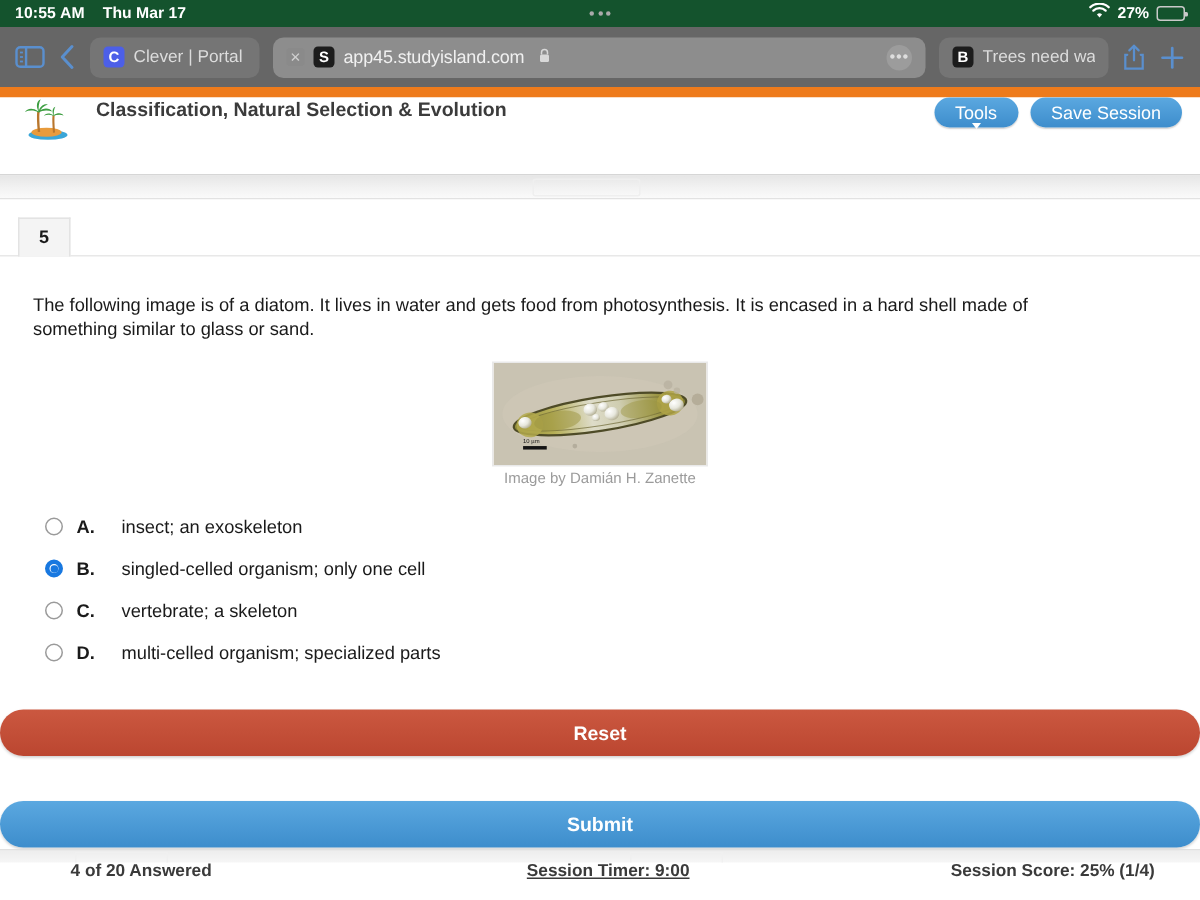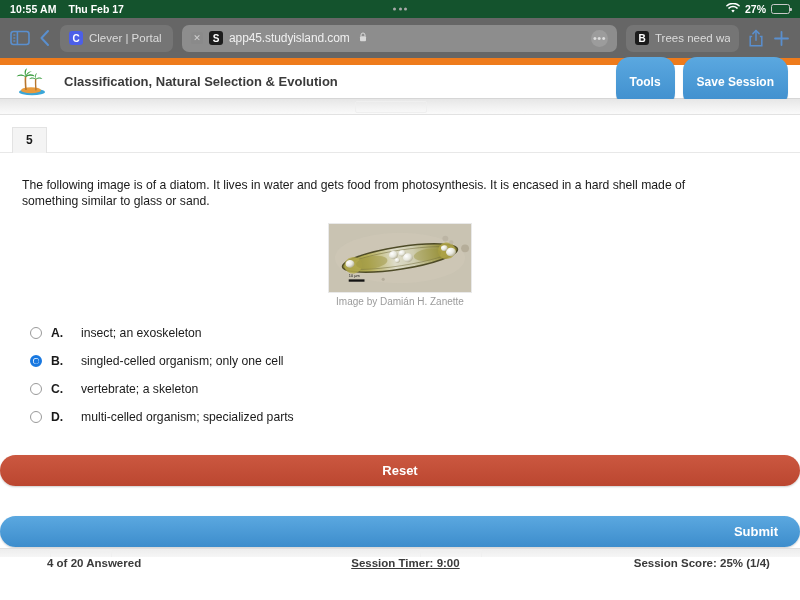--- a/index.html
+++ b/index.html
@@ -114,43 +114,43 @@
     background: #9c9c9c; color: #dddddd;
     font-size: 11px; line-height: 12px;
     display: flex; align-items: center; justify-content: center;
     margin-left: auto; flex: 0 0 auto;
     letter-spacing: 0.5px;
   }
 
   
   .si-topstripe { height: 7px; background: #ee7b1c; }
   .si-header {
-    height: 34px;
+    height: 52px;
     background: #ffffff;
     display: flex;
-    align-items: center;
+    align-items: flex-start;
     padding: 0 12px;
     border-bottom: 1px solid #d6d6d6;
     position: relative;
   }
   .si-logo { width: 40px; height: 30px; flex: 0 0 auto; }
   .si-title {
     font-size: 13px; font-weight: bold; color: #3b3b3b;
     margin-left: 12px;
   }
   .si-header-actions {
     margin-left: auto; display: flex; align-items: center; gap: 8px;
   }
   .pill-btn {
     background: linear-gradient(#5ba8e0, #3d8dcc);
     color: #ffffff;
-    font-size: 12px; font-weight: bold;
+    font-size: 12px; font-weight: normal;
     border: none;
     border-radius: 14px;
-    padding: 18px 14px;
+    padding: 3px 14px;
     position: relative;
     box-shadow: 0 1px 1px rgba(0,0,0,.18);
   }
   .pill-btn .caret {
     position: absolute; left: 50%; bottom: -1px;
     transform: translateX(-50%);
     width: 0; height: 0;
     border-left: 3.5px solid transparent;
     border-right: 3.5px solid transparent;
     border-top: 4px solid #ffffff;
@@ -269,21 +269,21 @@
   .btn-reset, .btn-submit {
     border: none;
     border-radius: 17px;
     color: #ffffff;
     font-size: 13px;
     font-weight: bold;
     padding: 8px 22px;
     box-shadow: 0 1px 2px rgba(0,0,0,.2);
   }
   .btn-reset { background: linear-gradient(#cb5840, #bb4630); }
-  .btn-submit { background: linear-gradient(#5ba8e0, #3d8dcc); text-align: right; }
+  .btn-submit { background: linear-gradient(#5ba8e0, #3d8dcc); }
 
   
   .si-bottomghost {
     height: 9px;
     background: linear-gradient(#ededed, #f6f6f6);
     border-top: 1px solid #e0e0e0;
     position: relative; overflow: hidden;
   }
   .si-bottomghost::before, .si-bottomghost::after {
     content: "";
@@ -304,21 +304,21 @@
   }
   .foot-left { width: 33.33%; padding-left: 36px; }
   .foot-mid  { width: 33.33%; text-align: center; text-decoration: underline; }
   .foot-right{ width: 33.33%; text-align: right; padding-right: 30px; }
 </style>
 </head>
 <body>
 
 <div class="ios-statusbar">
   <span class="status-time">10:55 AM</span>
-  <span class="status-date">Thu Feb 17</span>
+  <span class="status-date">Thu Mar 17</span>
   <span class="status-dots">
       <i></i>
       <i></i>
       <i></i>
     </span>
   <span class="status-right">
     <span class="wifi-ico">
       <svg width="14" height="11" viewBox="0 0 14 11">
         <path d="M7 9.6 5.3 7.6a2.6 2.6 0 0 1 3.4 0z" fill="#fff"></path>
         <path d="M2.9 5.1a6 6 0 0 1 8.2 0" stroke="#fff" stroke-width="1.5" fill="none" stroke-linecap="round"></path>

